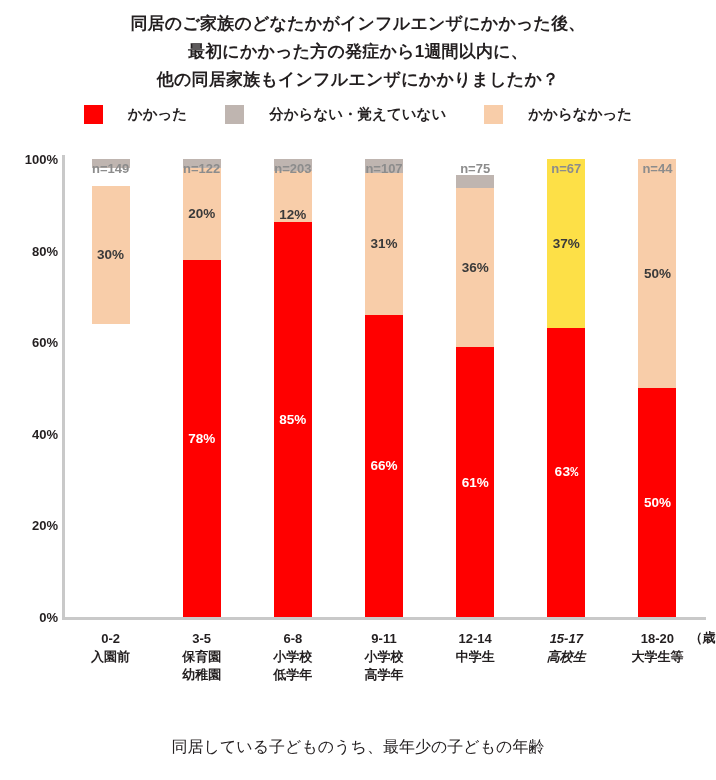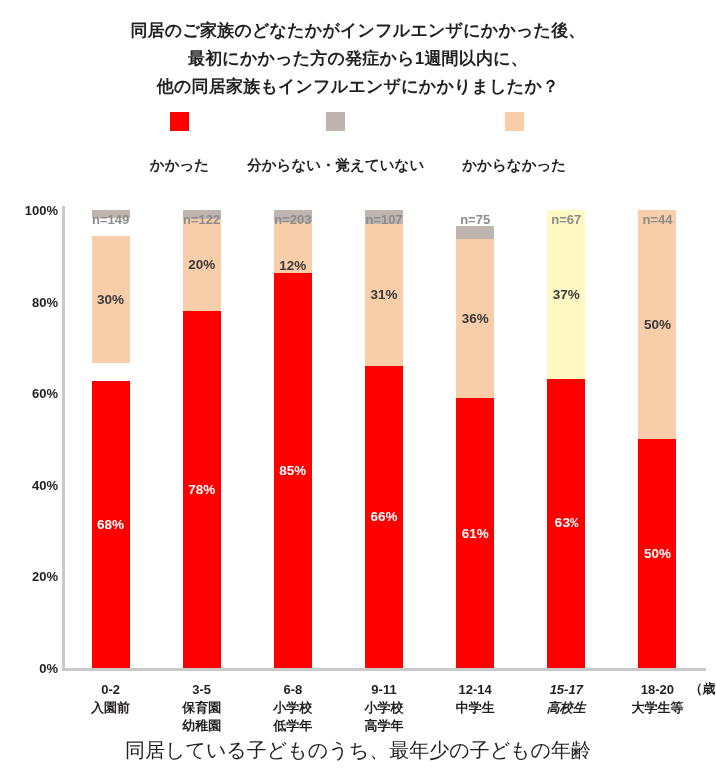--- a/index.html
+++ b/index.html
@@ -7,42 +7,41 @@
   body {
     width:716px; height:780px;
     background:#ffffff;
     font-family:"Liberation Sans","DejaVu Sans",sans-serif;
     overflow:hidden;
     position:relative;
   }
 
   
   #title {
-    padding-top:4px;
+    padding-top:10px;
     text-align:center;
-    margin-top:13px;
   }
   #title .tline {
     font-size:17px;
     font-weight:bold;
     color:#231f20;
     line-height:28px;
     letter-spacing:0.2px;
     white-space:nowrap;
   }
 
   
   #legend {
     margin-top:11px;
     display:flex;
     justify-content:center;
     align-items:center;
     gap:38px;
   }
-  .legend-item { display:flex; align-items:center; gap:25px;flex-direction:column; }
+  .legend-item { display:flex; align-items:center; gap:25px; }
   .legend-swatch {
     width:19px; height:19px; display:block;
   }
   .legend-label {
     font-size:14.5px;
     font-weight:bold;
     color:#231f20;
     white-space:nowrap;
   }
 
@@ -159,21 +158,21 @@
     white-space:nowrap;
   }
 
   
   #footer {
     position:absolute;
     left:0;
     top:737px;
     width:716px;
     text-align:center;
-    font-size:20px;
+    font-size:16px;
     color:#231f20;
     white-space:nowrap;
   }
 </style>
 </head>
 <body>
 
 <div id="title">
   <div class="tline">同居のご家族のどなたかがインフルエンザにかかった後、</div>
   <div class="tline">最初にかかった方の発症から1週間以内に、</div>
@@ -206,23 +205,20 @@
     </div>
   <div id="axis-v" style="top: 18px; height: 462px;"></div>
   <div id="axis-h" style="top: 480px;"></div>
   <div id="plot" style="height: 480px;">
       <div class="bar-col" style="left: 26.5714px; width: 38px; height: 458px; bottom: 0px;">
         <div class="bar" style="height: 458px; gap: 18px;">
           <div class="seg gray" style="height: 9.16px; background: rgb(191, 181, 176);"></div>
           <div class="seg peach" style="height: 137.4px; background: rgb(248, 205, 169);">
             <span class="seg-lbl">30%</span>
           </div>
-          <div class="seg red" style="height: 311.44px; background: rgb(255, 0, 0);">
-            <span class="seg-lbl">68%</span>
-          </div>
         </div>
         <div class="nlabel" style="top: 2px;">n=149</div>
       </div>
       <div class="bar-col" style="left: 117.714px; width: 38px; height: 458px; bottom: 0px;">
         <div class="bar" style="height: 458px;">
           <div class="seg gray" style="height: 9.16px; background: rgb(191, 181, 176);"></div>
           <div class="seg peach" style="height: 91.6px; background: rgb(248, 205, 169);">
             <span class="seg-lbl">20%</span>
           </div>
           <div class="seg red" style="height: 357.24px; background: rgb(255, 0, 0);">
@@ -262,21 +258,21 @@
             <span class="seg-lbl">36%</span>
           </div>
           <div class="seg red" style="height: 279.38px; background: rgb(255, 0, 0);">
             <span class="seg-lbl">61%</span>
           </div>
         </div>
         <div class="nlabel" style="top: 2px;">n=75</div>
       </div>
       <div class="bar-col" style="left: 482.286px; width: 38px; height: 458px; bottom: 0px;">
         <div class="bar" style="height: 458px;">
-          <div class="seg peach" style="height: 169.46px; background: #fef9c3;">
+          <div class="seg peach" style="height: 169.46px; background: #fde047;">
             <span class="seg-lbl">37%</span>
           </div>
           <div class="seg red" style="height: 288.54px; background: rgb(255, 0, 0); font-family: Liberation Mono, monospace;">
             <span class="seg-lbl">63%</span>
           </div>
         </div>
         <div class="nlabel" style="top: 2px;">n=67</div>
       </div>
       <div class="bar-col" style="left: 573.429px; width: 38px; height: 458px; bottom: 0px;">
         <div class="bar" style="height: 458px;">

